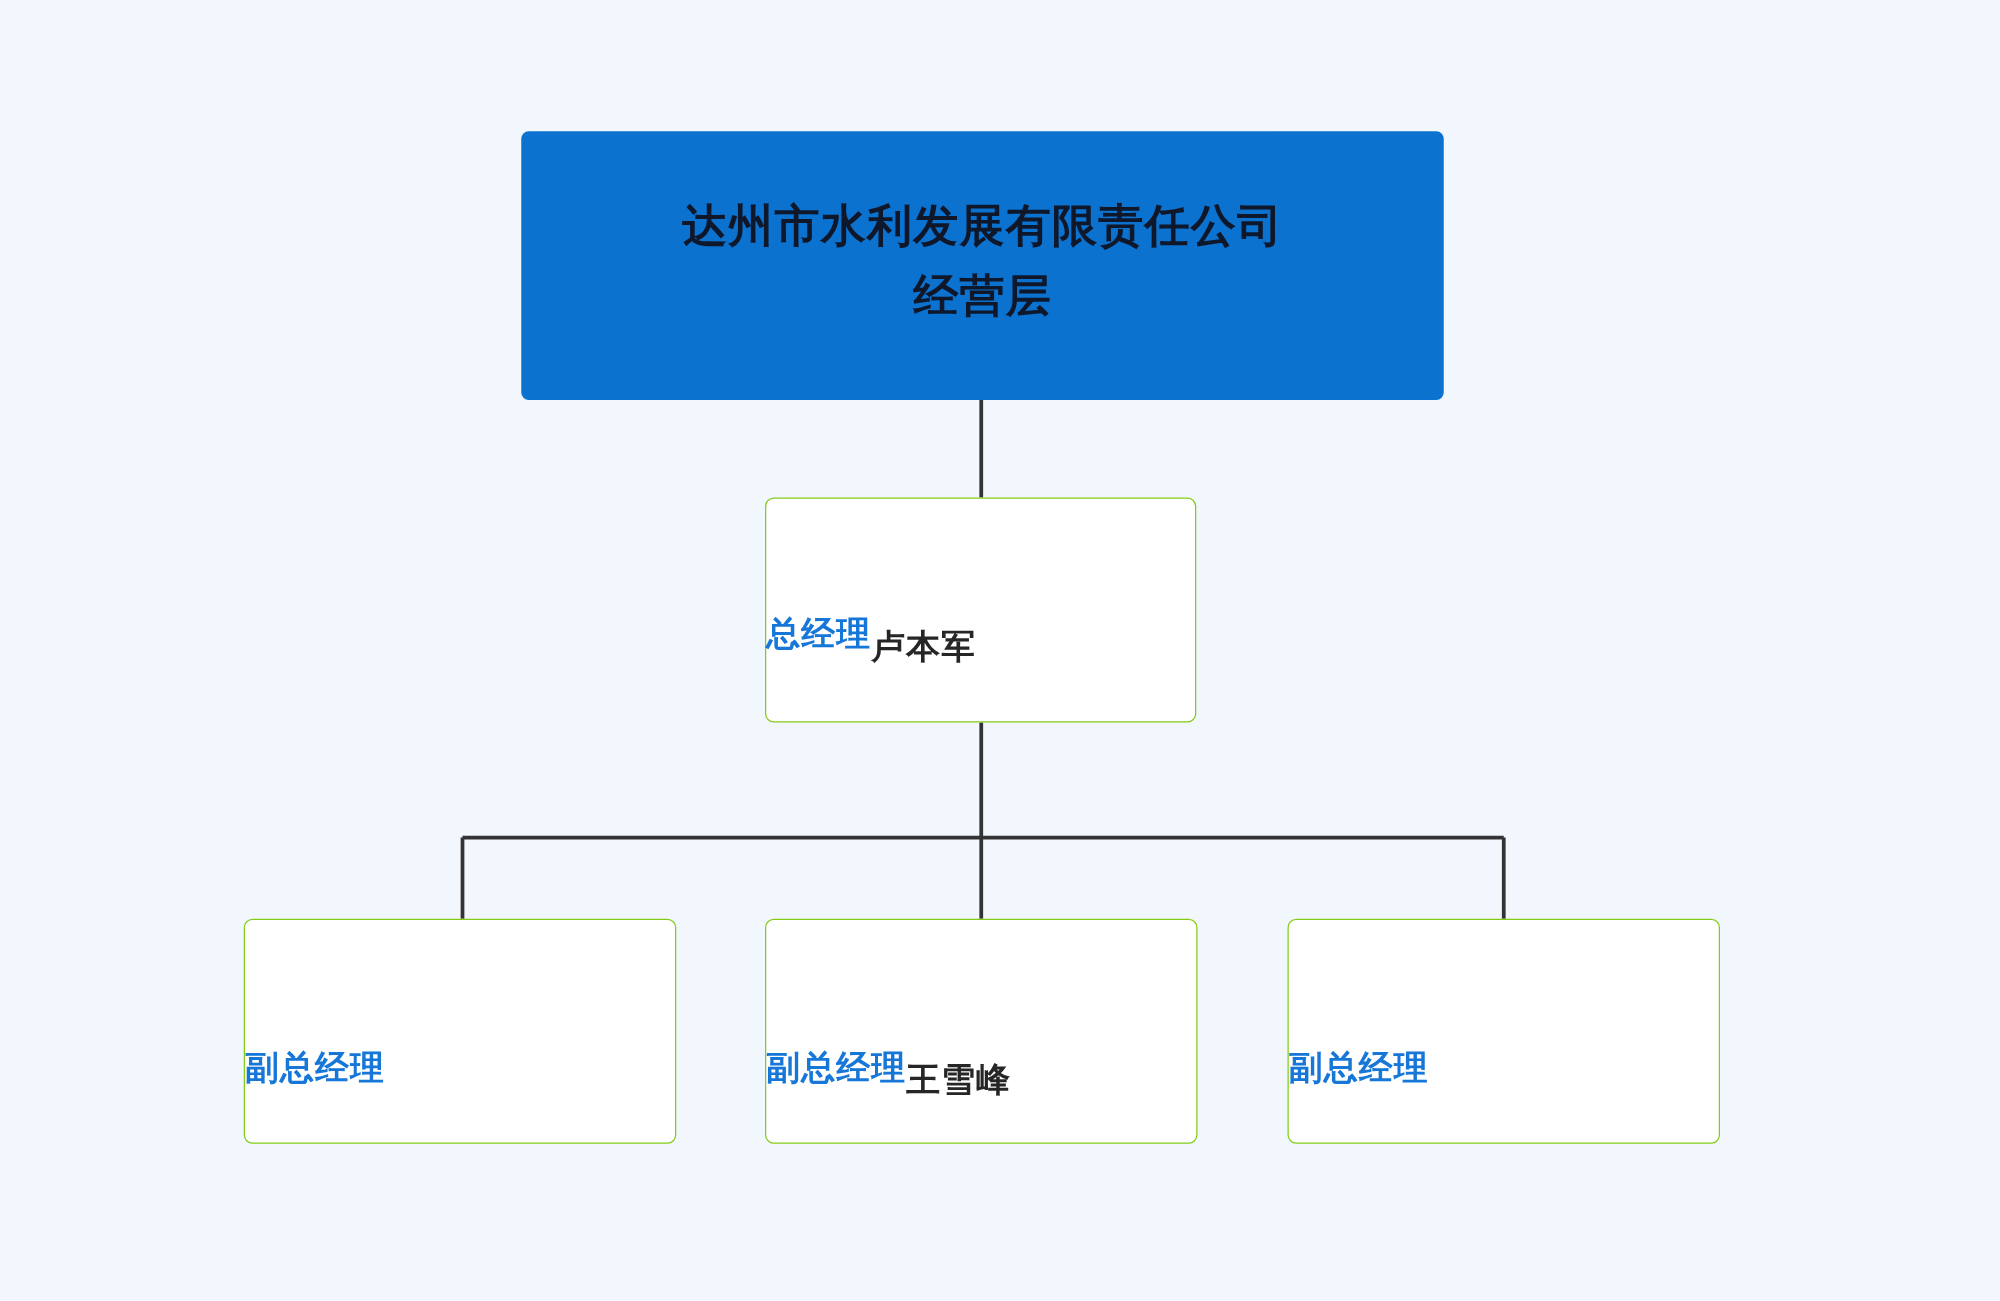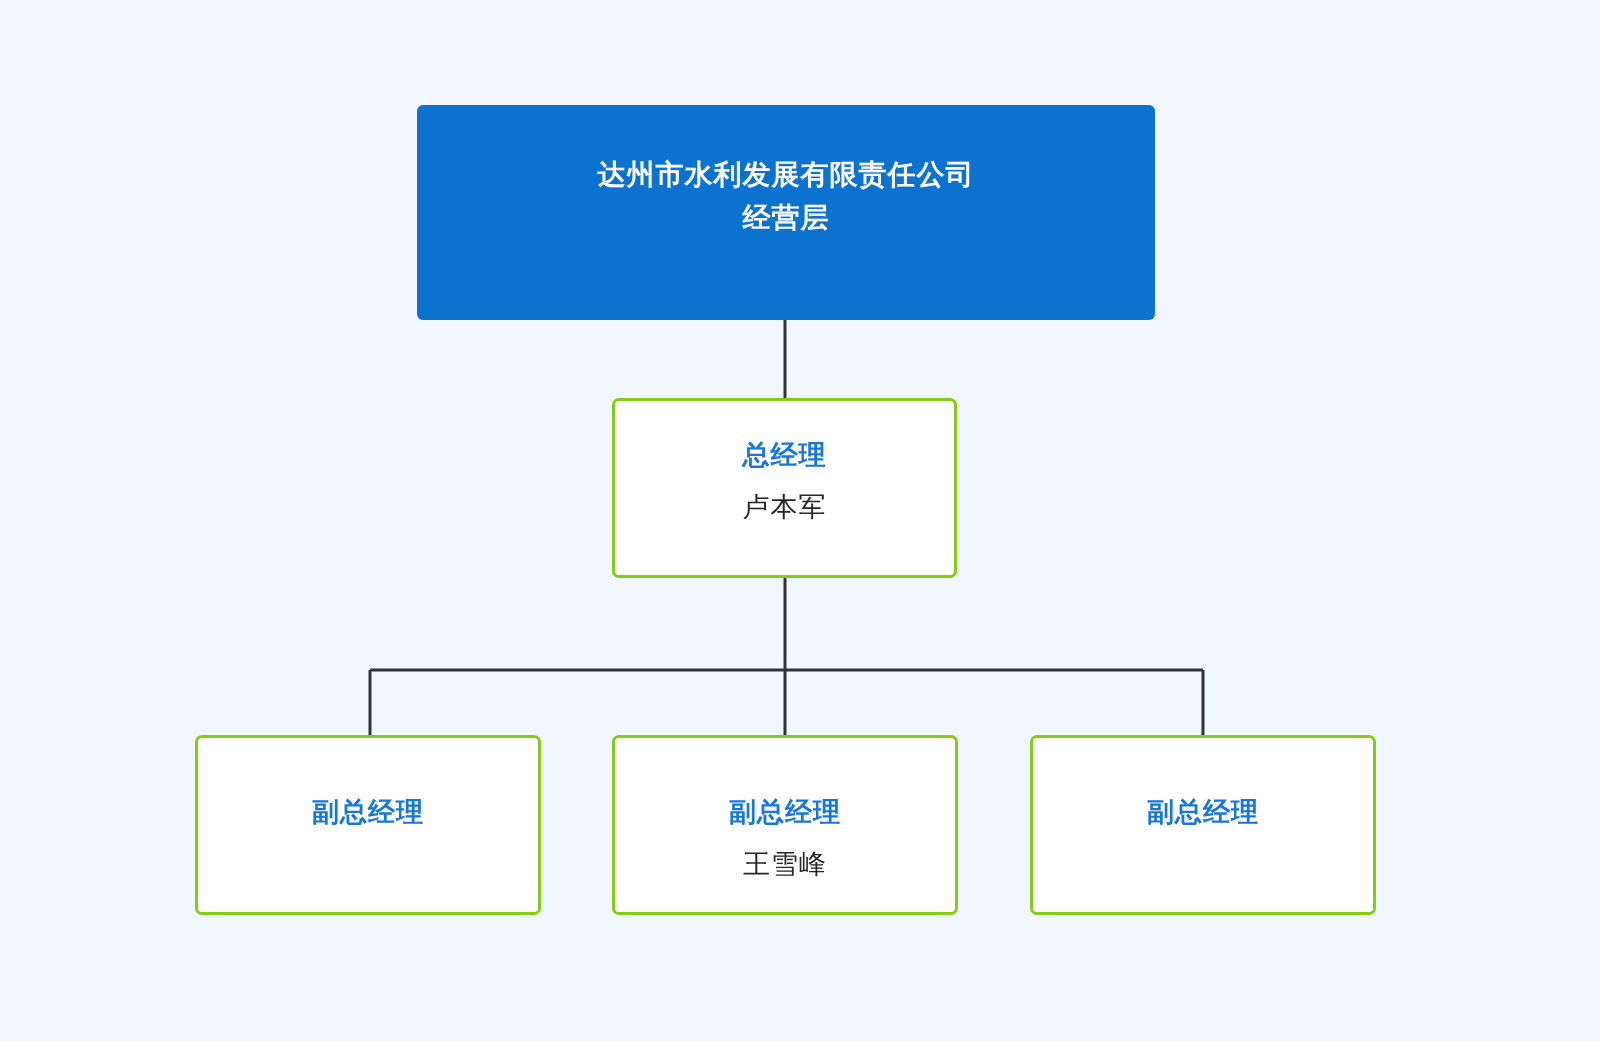--- a/index.html
+++ b/index.html
@@ -39,38 +39,38 @@
     background: #0b72d0;
     border-radius: 6px;
     box-sizing: border-box;
     display: flex;
     flex-direction: column;
     align-items: center;
     justify-content: flex-start;
     padding-top: 48px;
   }
   .root-line {
-    color: #ffffff;
-    font-size: 28px;
+    color: #0f172a;
+    font-size: 36px;
     font-weight: bold;
     line-height: 1.55;
     letter-spacing: 1px;
     text-align: left;
     white-space: nowrap;
   }
 
   
   .node-box {
     position: absolute;
     background: #ffffff;
-    border: 3px solid #84cc16;
+    border: 1px solid #84cc16;
     border-radius: 7px;
     box-sizing: border-box;
     display: flex;
-    flex-direction: column;
+    flex-direction: row;
     align-items: center;
   }
   .node-gm {
     left: 612px;
     top: 398px;
     width: 345px;
     height: 180px;
     padding-top: 38px;
   }
   .node-child {
@@ -89,21 +89,21 @@
     font-weight: bold;
     line-height: 1.2;
     letter-spacing: 1px;
     text-align: center;
     white-space: nowrap;
   }
   .node-person {
     margin-top: 20px;
     color: #262626;
     font-size: 27px;
-    font-weight: normal;
+    font-weight: bold;
     line-height: 1.2;
     letter-spacing: 1px;
     text-align: center;
     white-space: nowrap;
     min-height: 1px;
   }
   .node-person:empty { display: none; }
 </style>
 </head>
 <body>

